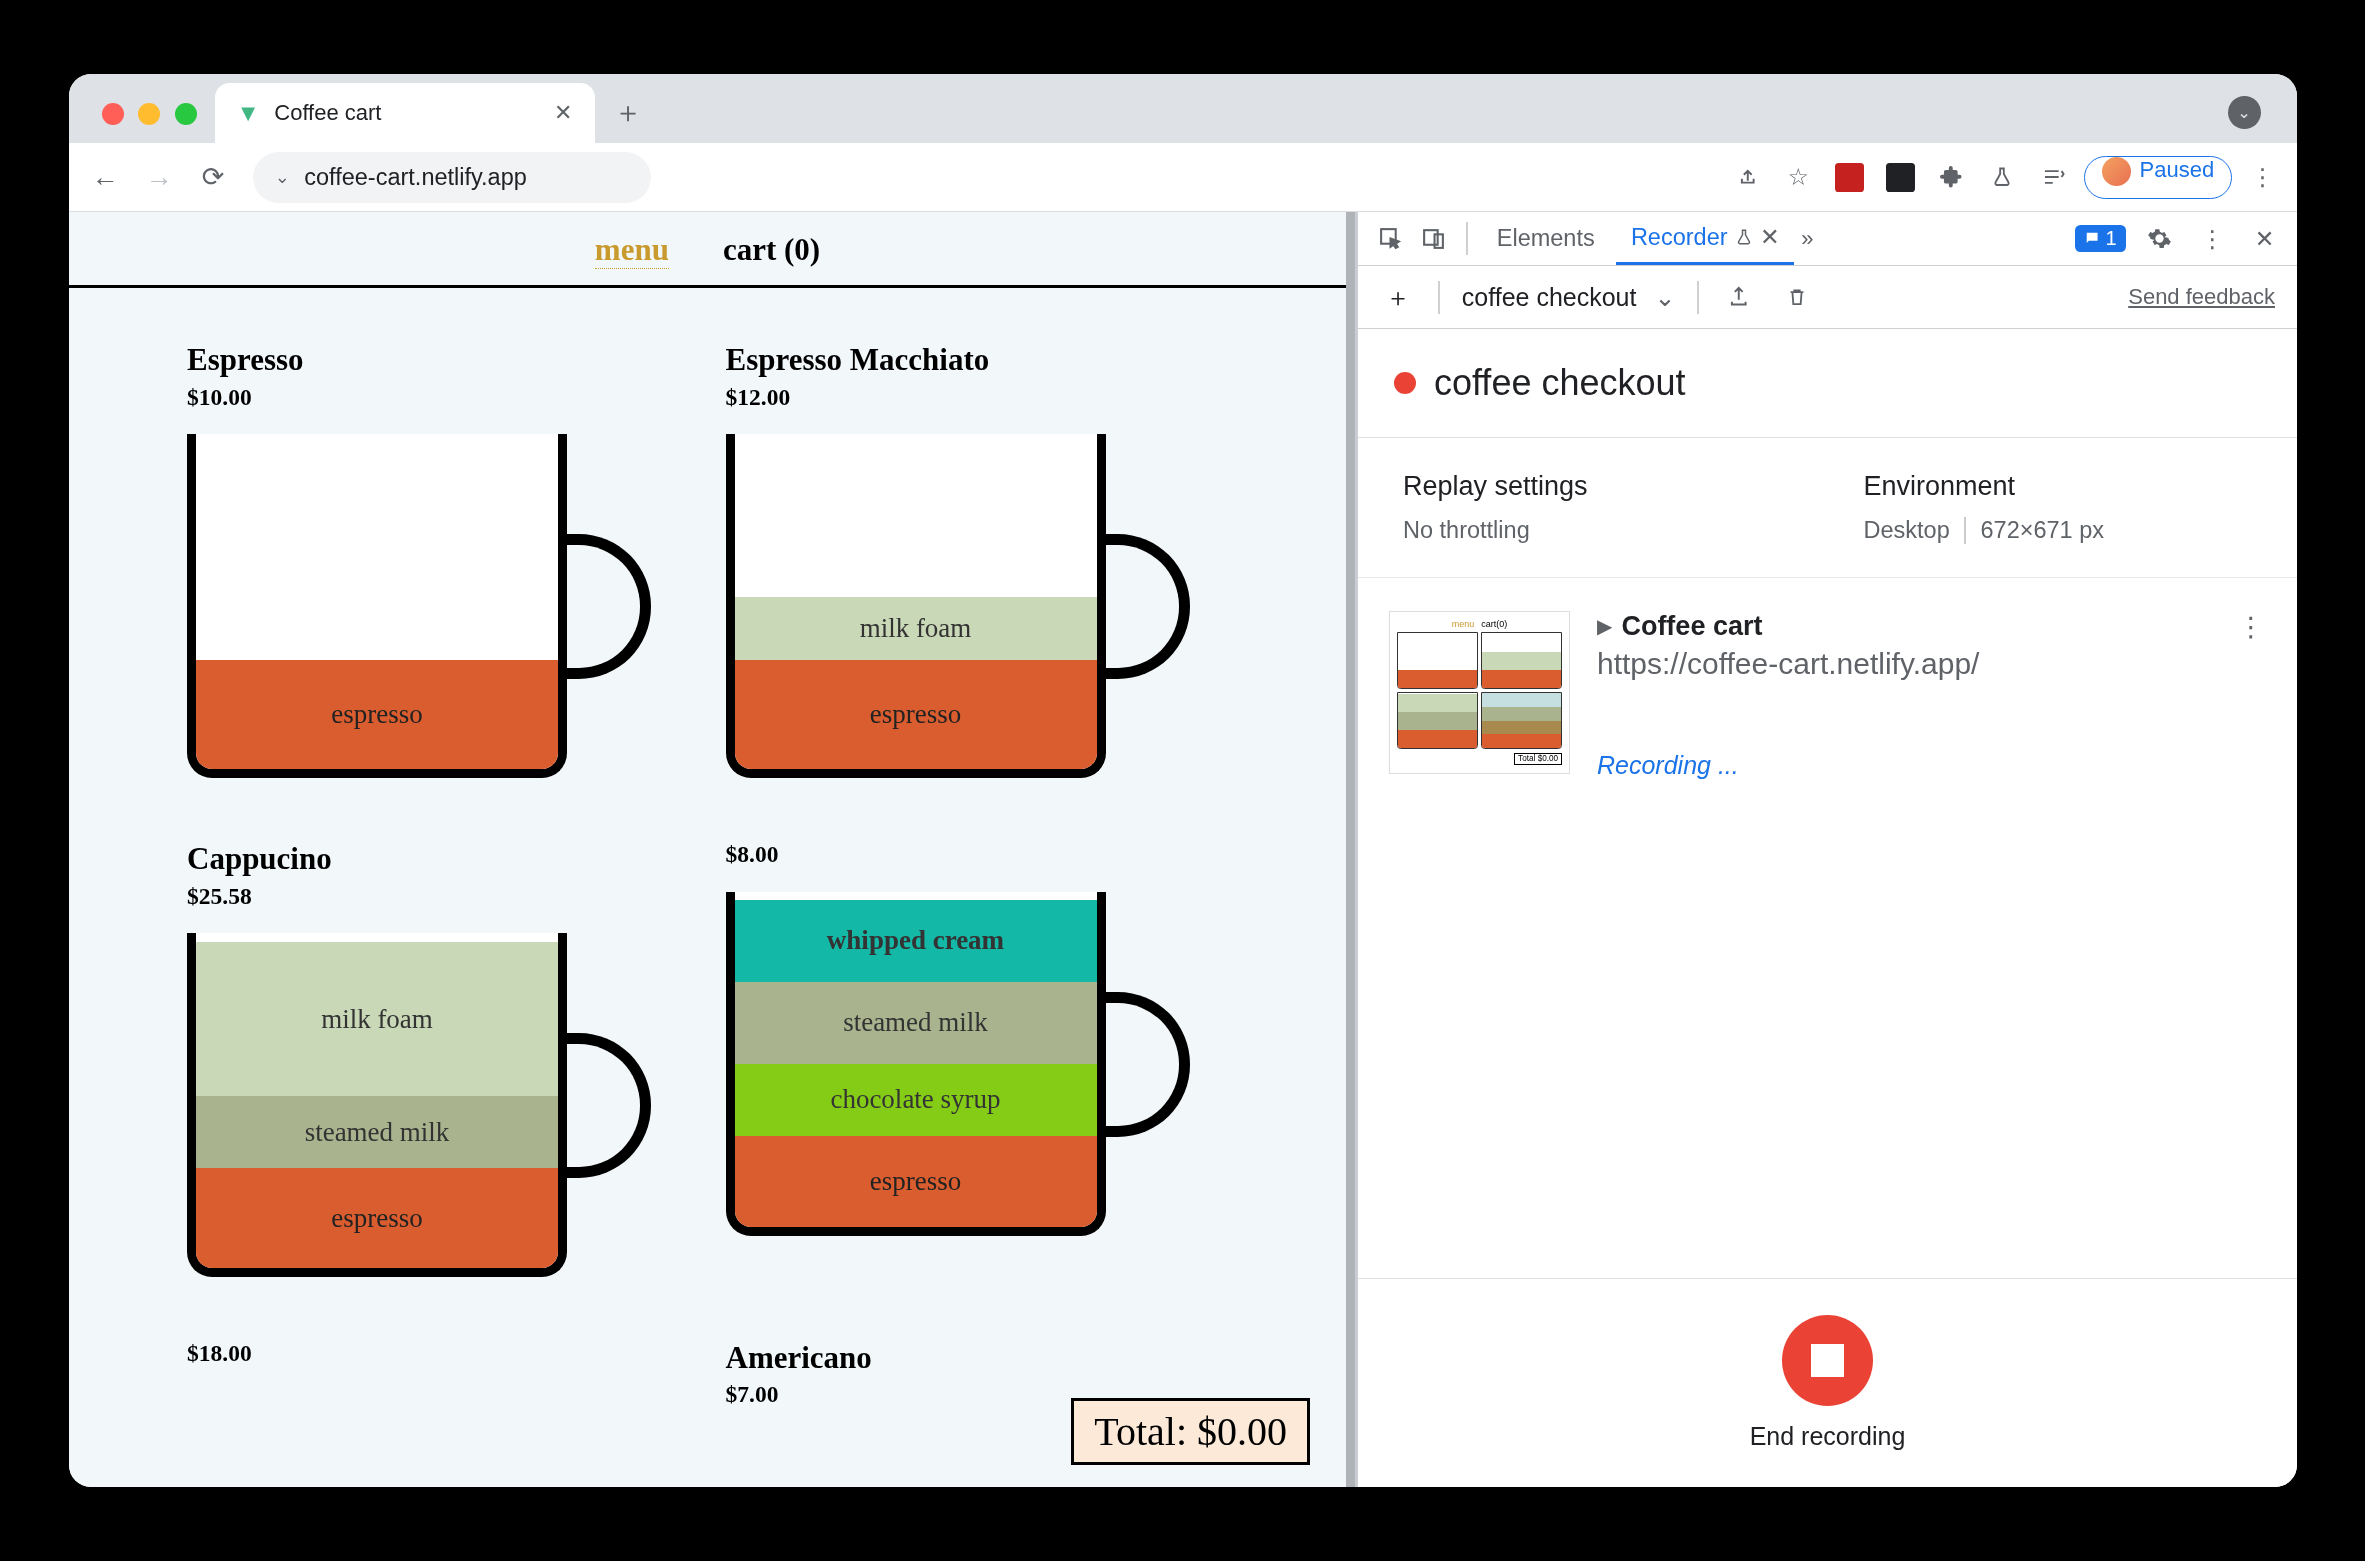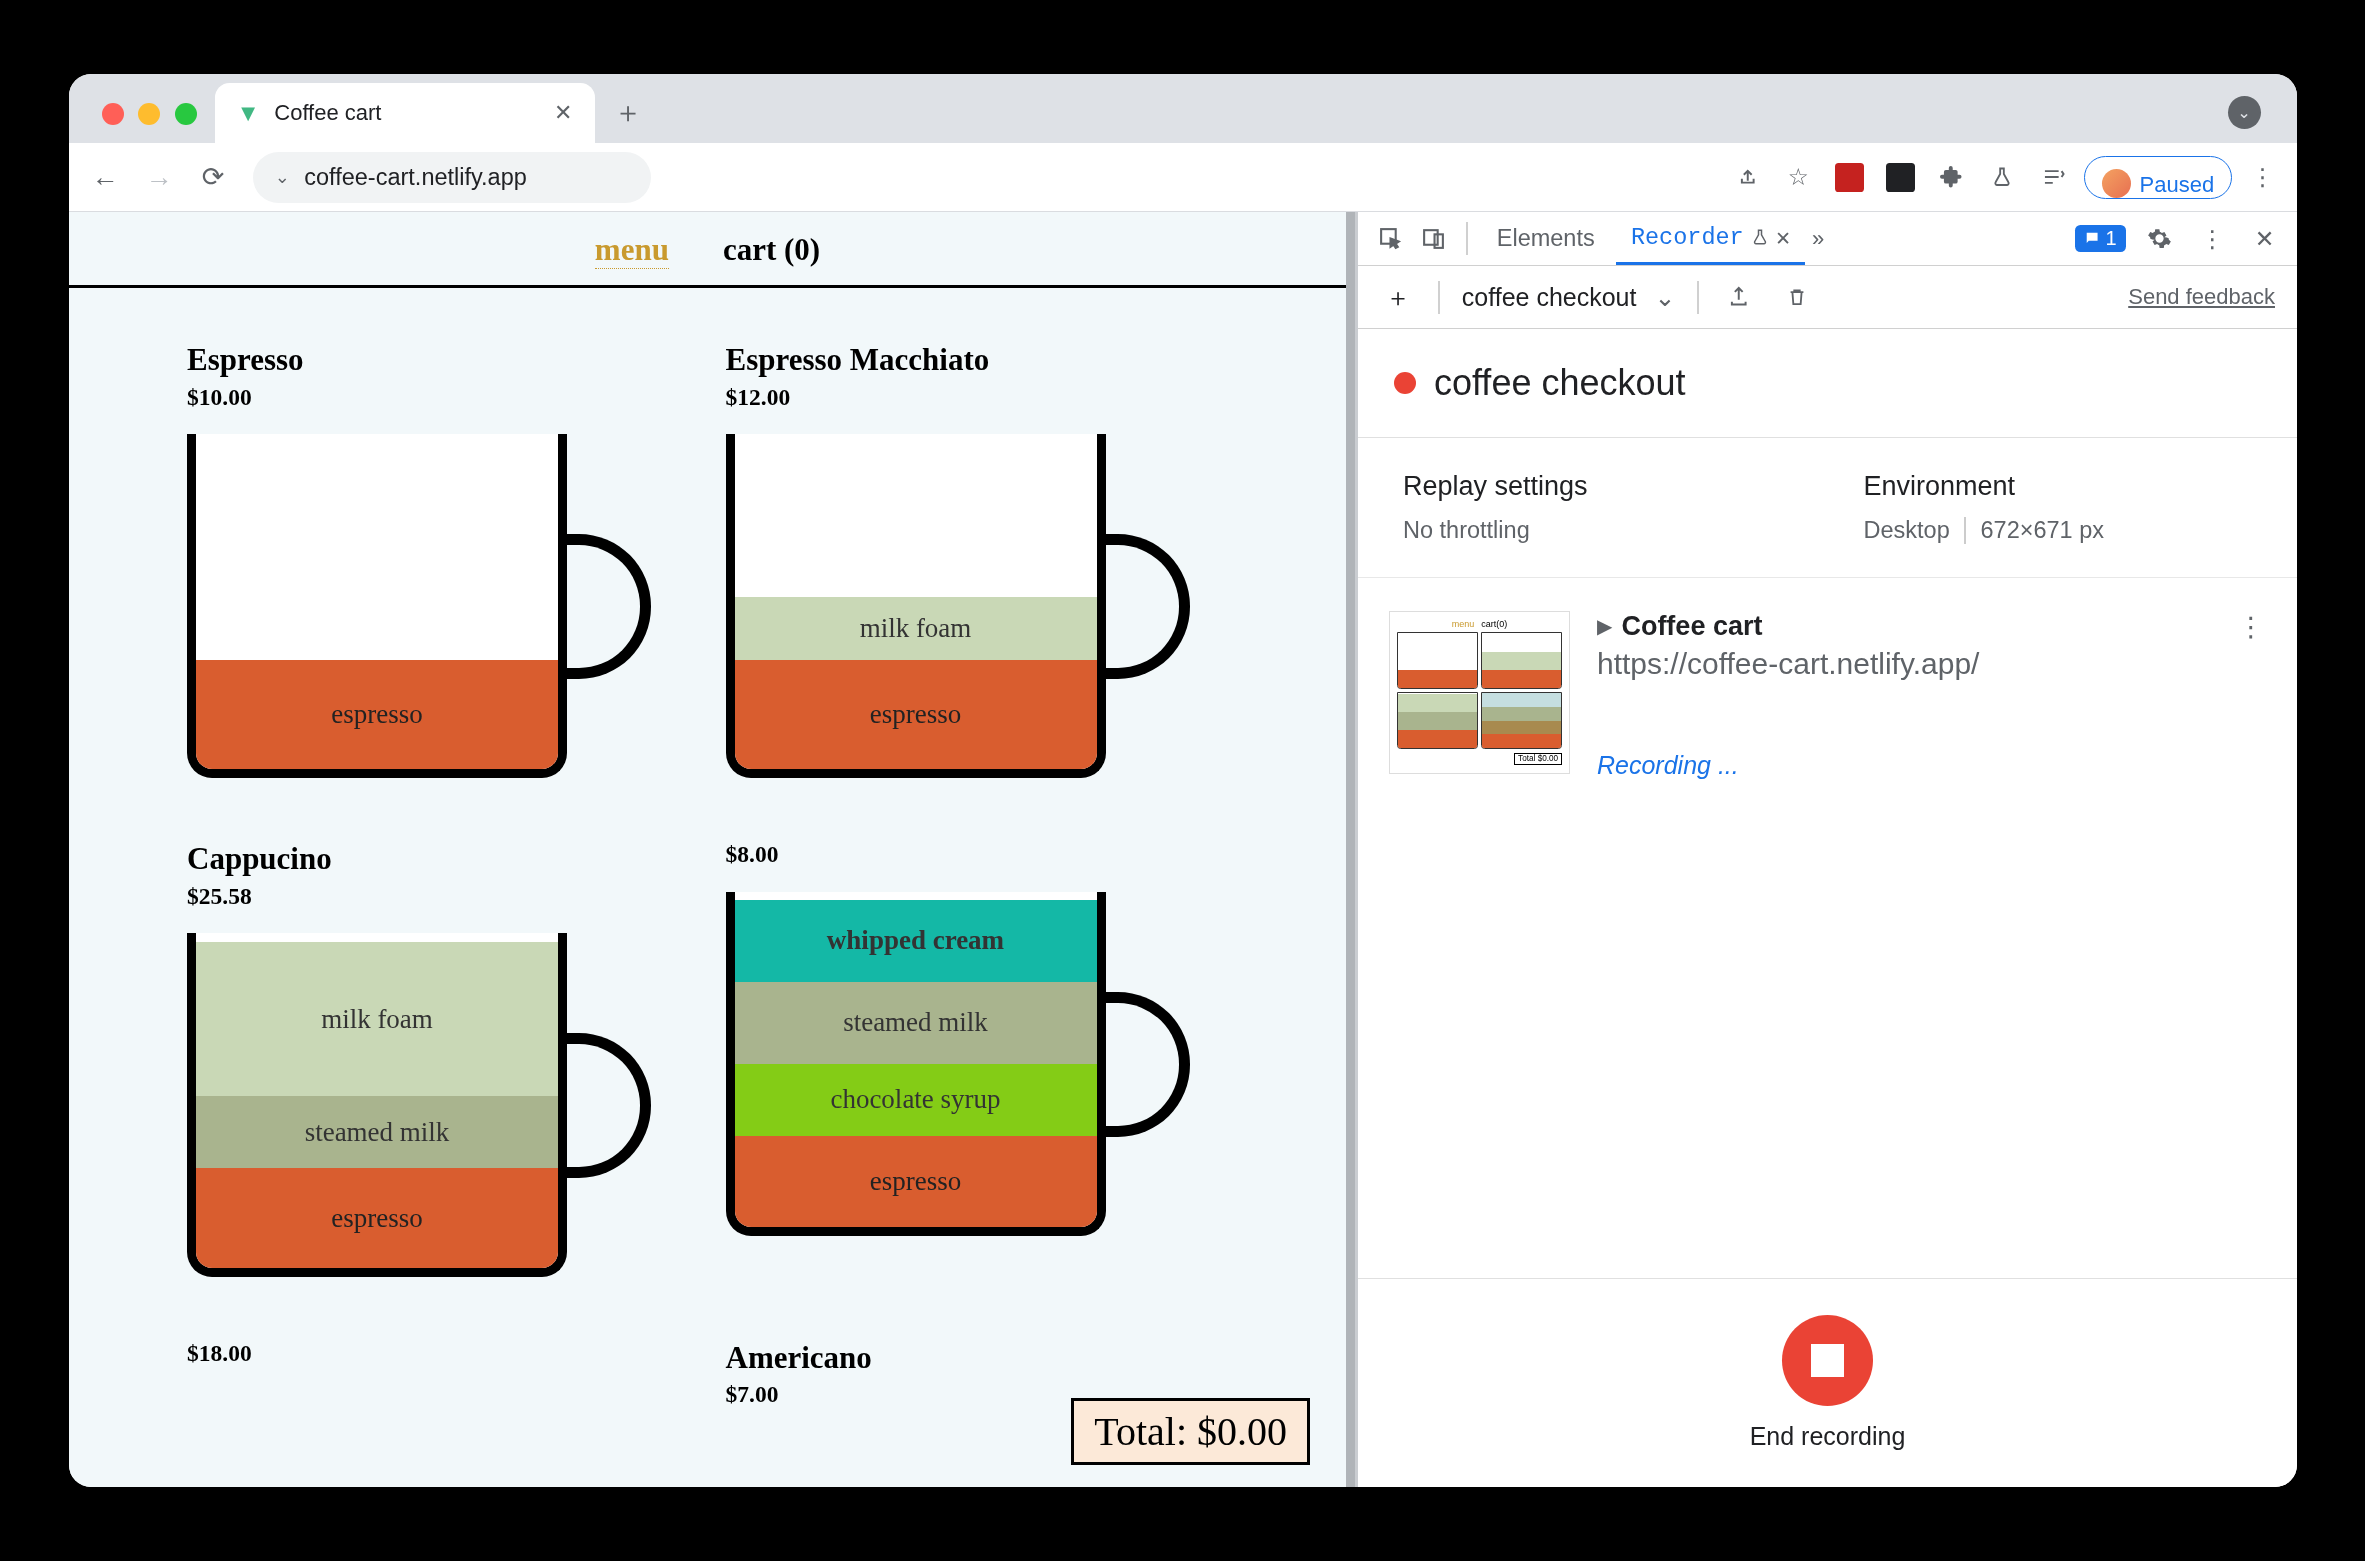--- a/index.html
+++ b/index.html
@@ -79,21 +79,21 @@
     color:#202124;
     font-size:23.5px;
     margin-left:7.2px;
     min-width:398px;
   }
   .omnibox .site-chev { color:#5f6368; font-size:18px;}
   .toolbar-spacer { flex:1;}
   .tool-icon { width:40px;height:40px;display:flex;align-items:center;justify-content:center;color:#5f6368;font-size:23.5px;}
   .ext-sq { width:29px;height:29px;border-radius:3.6px;}
   .paused-pill {
-    border:1.8px solid #1a73e8;border-radius:27px;height:43px;display:flex;align-items:flex-end;gap:9px;padding:0 16.3px;color:#1a73e8;font-size:22px;
+    border:1.8px solid #1a73e8;border-radius:27px;height:43px;display:flex;align-items:flex-start;gap:9px;padding:0 16.3px;color:#1a73e8;font-size:22px;
   }
   .avatar { width:29px;height:29px;border-radius:50%;background:linear-gradient(135deg,#f4a261,#e76f51);}
 
   
   .main-split { flex:1; display:flex; overflow:hidden;}
   .page-pane { flex:1; background:#f2f8fa; overflow:hidden; position:relative;}
   .devtools-pane { width:942px; background:#fff; border-left:3.6px solid #cacdd1; display:flex;flex-direction:column;}
   .splitter { width:9px; background:#b0b4b8; cursor:col-resize;}
 
   
@@ -134,21 +134,21 @@
     right:36px;bottom:22px;
     background:#fce9d8;border:3.6px solid #000;
     font-family:Georgia,serif;font-size:40px;padding:7.2px 20px;
   }
 
   
   .dt-tabs {
     height:54px;border-bottom:0.9px solid #d0d0d0;display:flex;align-items:center;padding:0 14.5px;gap:7.2px;font-size:23.5px;color:#5f6368;
   }
   .dt-tab {padding:0 14.5px;height:100%;display:flex;align-items:center;gap:7.2px;}
-  .dt-tab.active{color:#1a73e8;border-bottom:3.6px solid #1a73e8;font-family:Liberation Mono, monospace;}
+  .dt-tab.active{color:#1a73e8;border-bottom:3.6px solid #1a73e8;}
   .dt-icon{width:36px;height:36px;display:flex;align-items:center;justify-content:center;}
   .dt-chev{font-size:22px;}
   .dt-right{margin-left:auto;display:flex;align-items:center;gap:16.3px;}
   .issue-badge{background:#1a73e8;color:#fff;border-radius:5.4px;padding:1.8px 9px;font-size:20px;display:flex;align-items:center;gap:5.4px;}
 
   .rec-bar {
     height:63px;border-bottom:0.9px solid #d0d0d0;display:flex;align-items:center;padding:0 22px;gap:22px;font-size:25px;color:#202124;
   }
   .rec-select{display:flex;align-items:center;gap:18px;}
   .rec-chev{color:#5f6368;}

